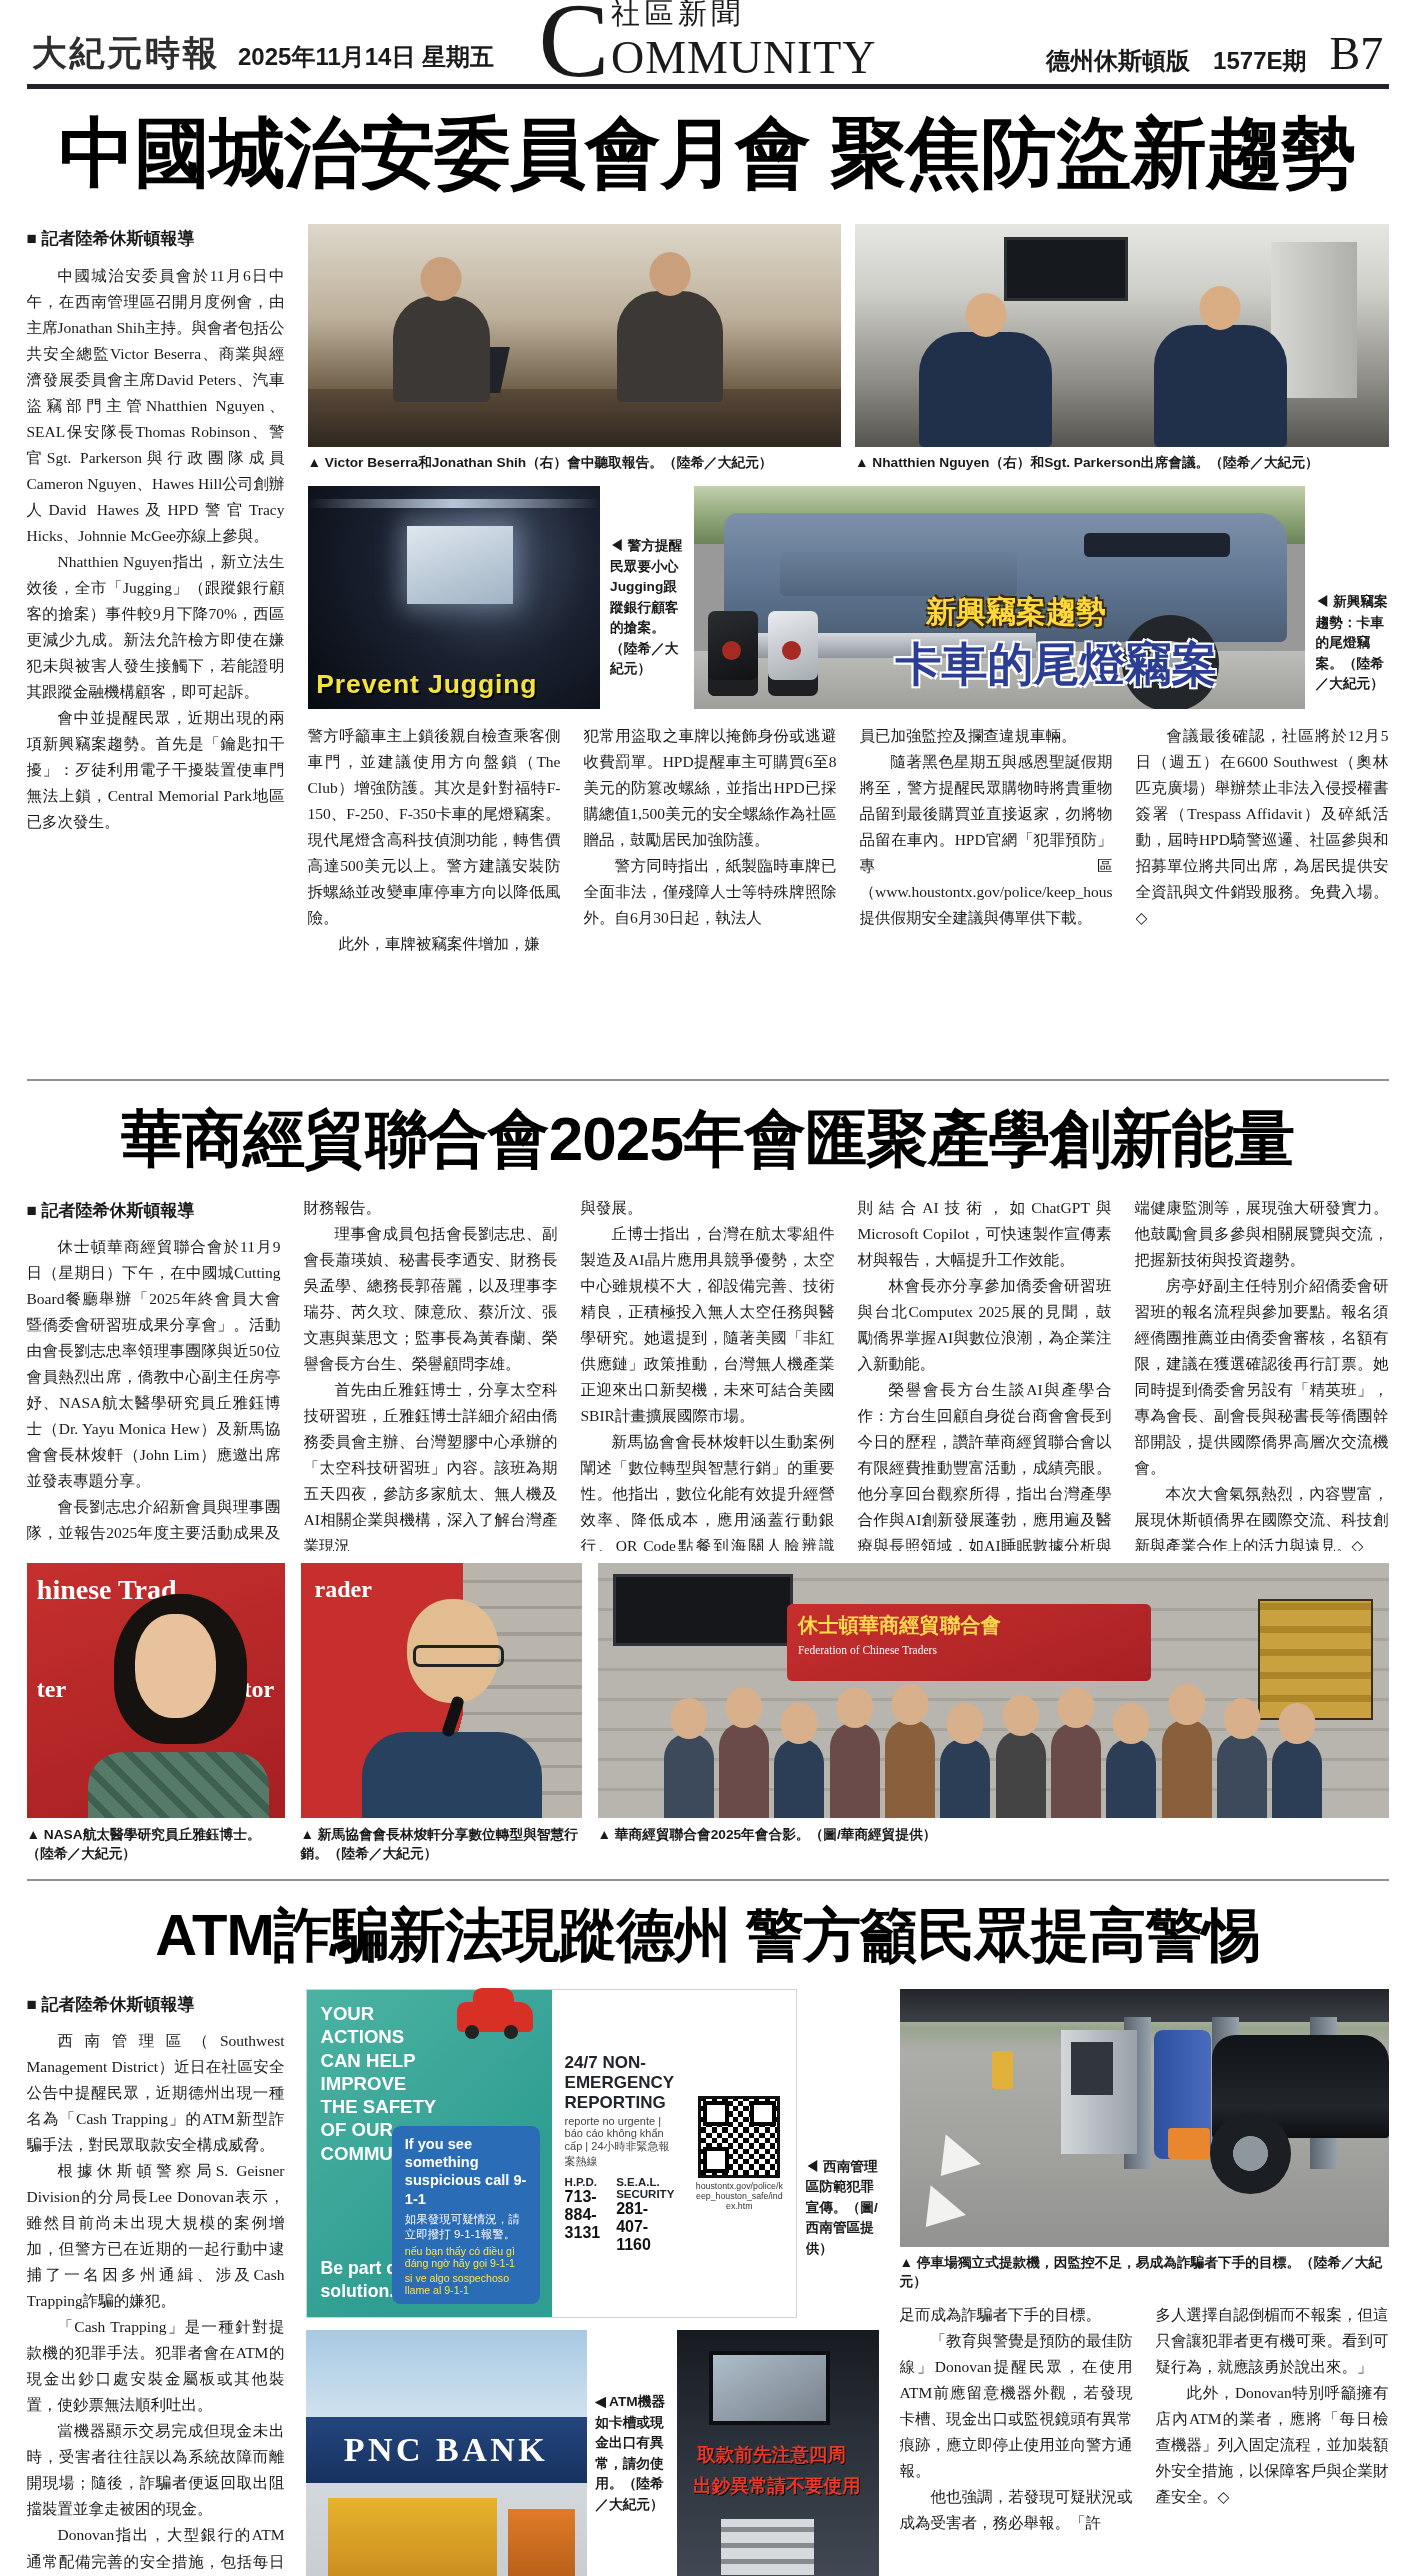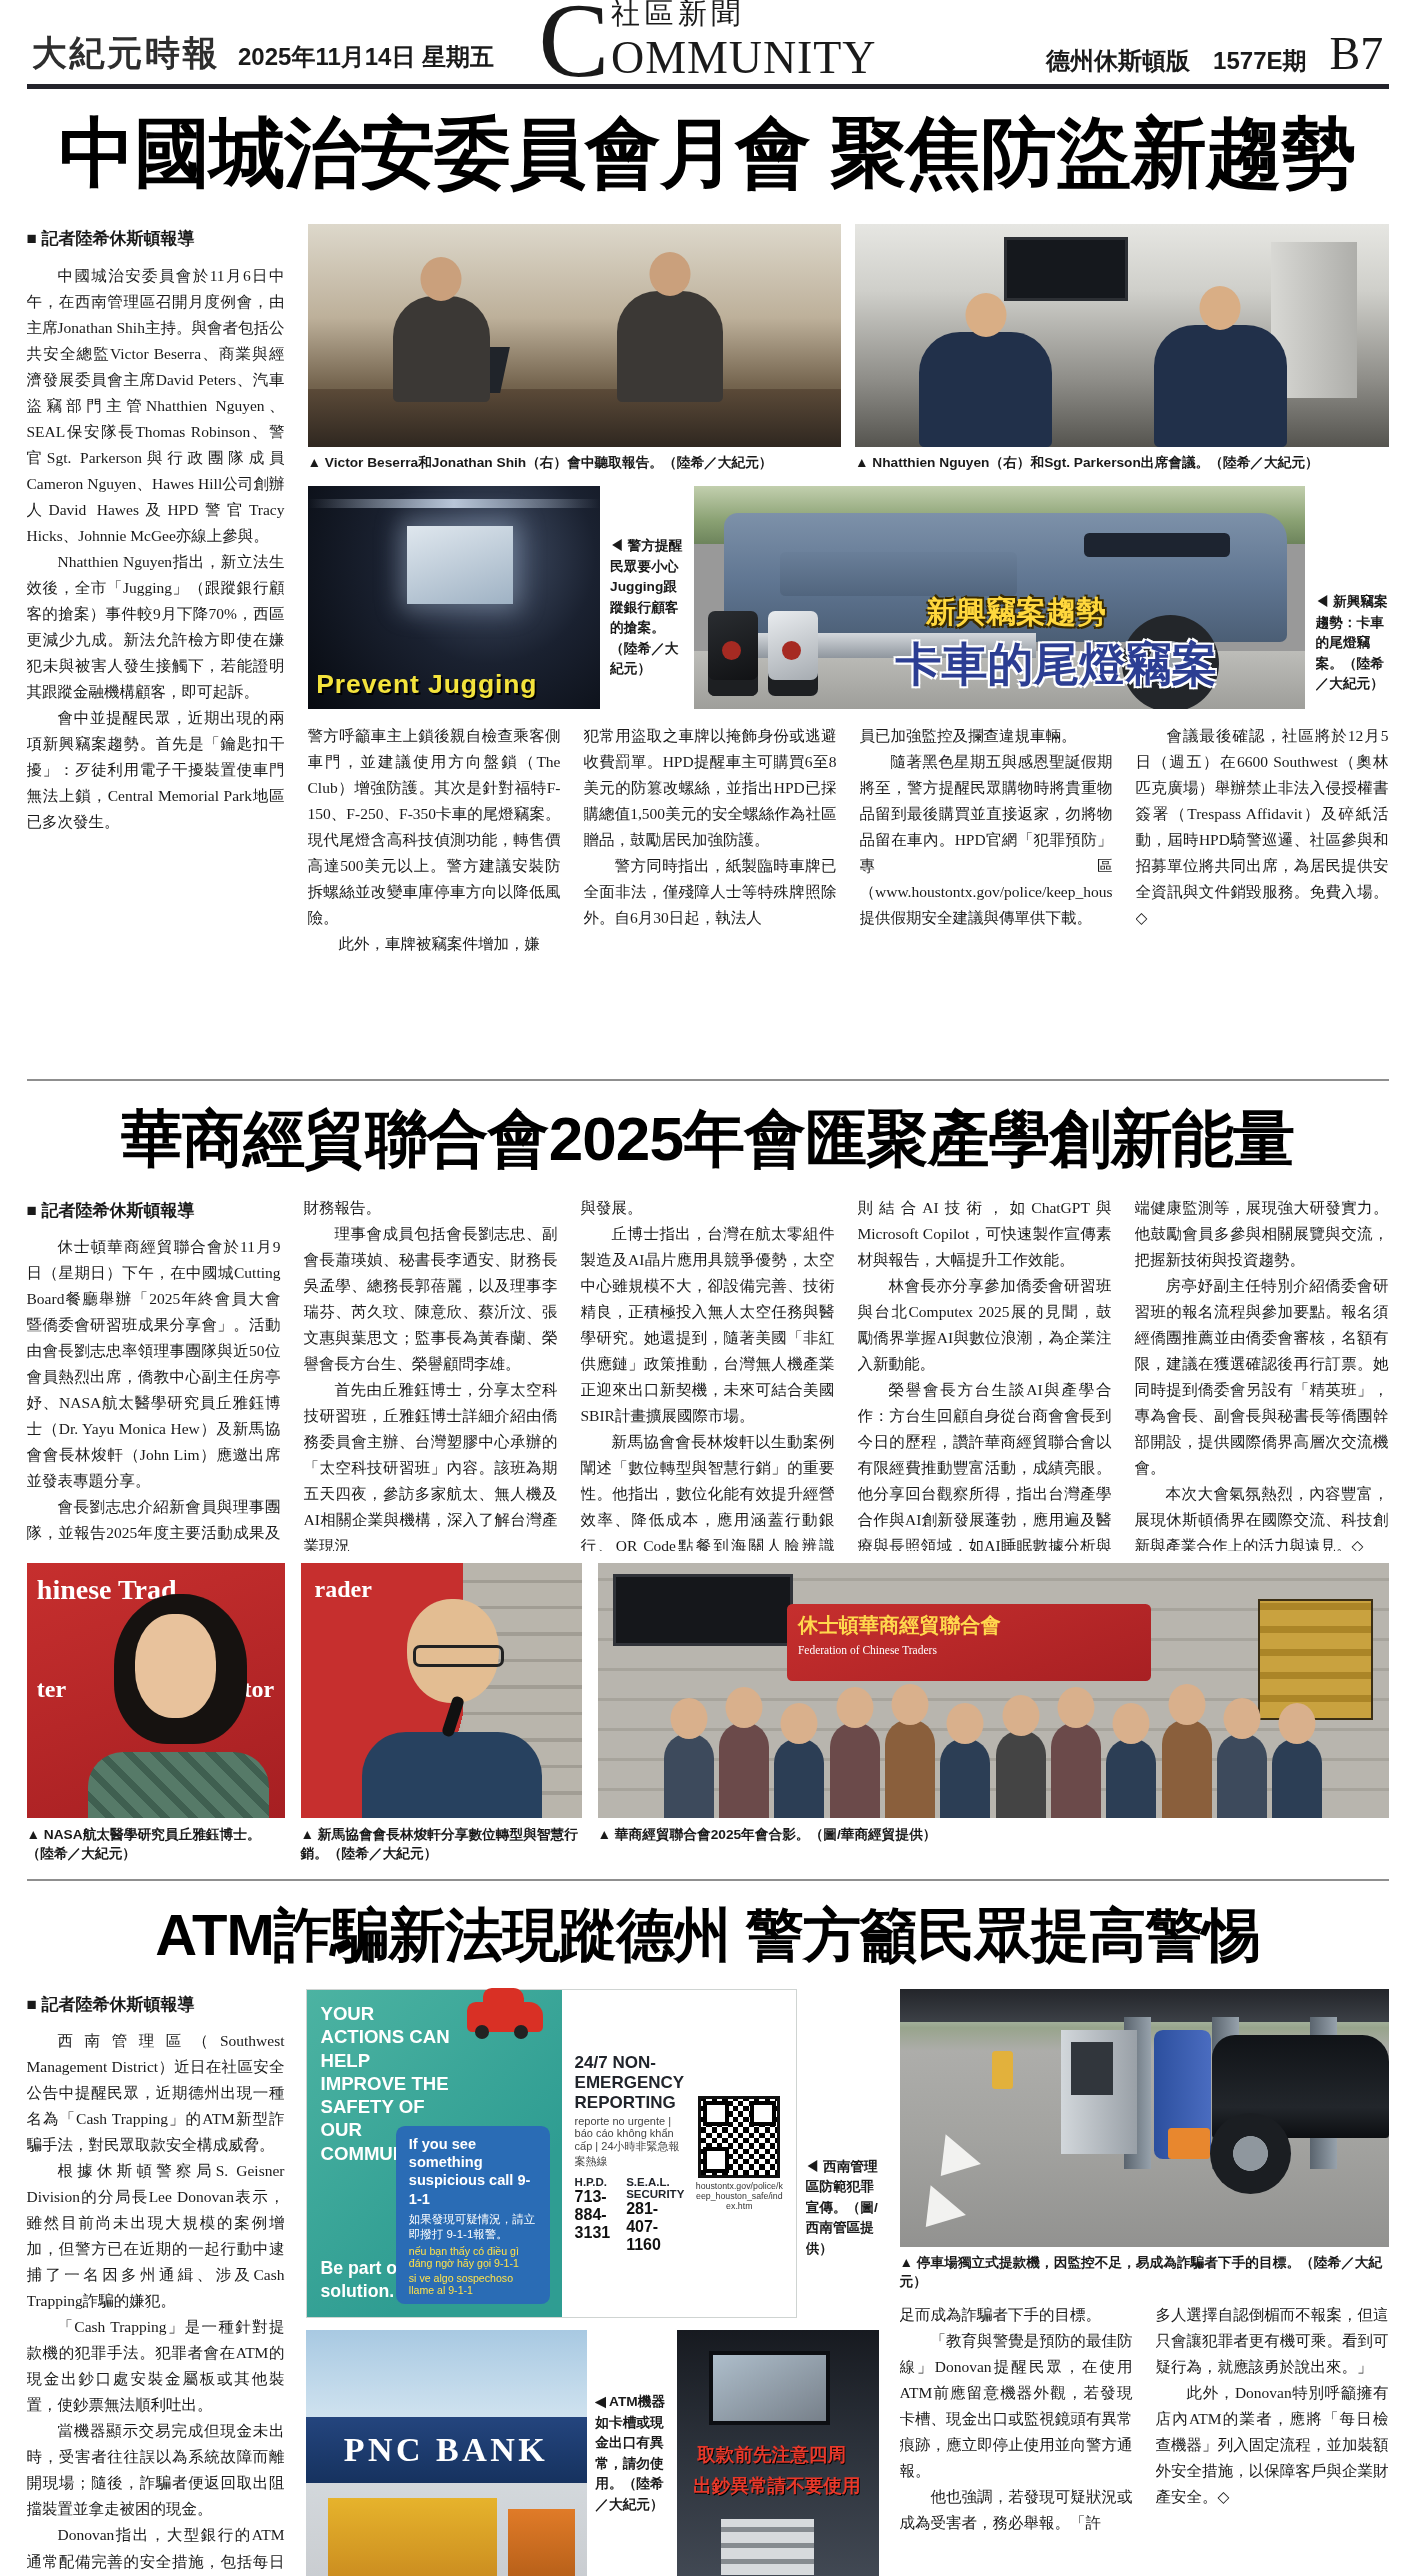--- a/index.html
+++ b/index.html
@@ -142,21 +142,21 @@
   .car-icon::before{content:"";position:absolute;left:16px;top:-14px;width:41px;height:17.7px;background:#d93025;border-radius:8.8px 10.6px 0 0;}
   .car-icon::after{content:"";position:absolute;left:8.8px;bottom:-7px;width:14px;height:14px;border-radius:50%;
                    background:#222;box-shadow:39px 0 0 #222;}
   .be-part{position:absolute;left:14px;bottom:14px;width:115px;color:#fff;font-family:"Liberation Sans",sans-serif;
            font-weight:bold;font-size:17.7px;line-height:1.3;}
   .call-box{position:absolute;right:12.4px;bottom:12.4px;width:60%;background:#2a6cb5;border-radius:8.8px;
             padding:8.8px 12.4px;box-sizing:border-box;color:#fff;font-family:"Liberation Sans",sans-serif;}
   .call-en{font-weight:bold;font-size:14.6px;line-height:1.25;}
   .call-zh{font-size:11.5px;margin-top:4.4px;}
   .call-vi,.call-es{font-size:10.6px;color:#ffe24a;margin-top:2.7px;}
-  .poster-bottom{flex:0 0 104px;background:#fff;display:flex;align-items:center;gap:11px;padding:7px 12.4px;}
+  .poster-bottom{flex:0 0 104px;background:#fff;display:flex;align-items:center;gap:21px;padding:7px 12.4px;}
   .rep-left{flex:1;}
   .rep-title{font-family:"Liberation Sans",sans-serif;font-weight:900;font-size:17px;color:#20242b;}
   .rep-sub{font-size:11px;color:#444;font-family:"Liberation Sans",sans-serif;margin-top:1.8px;}
   .phones{display:flex;gap:16px;margin-top:7px;font-family:"Liberation Sans",sans-serif;}
   .phone b{display:block;font-size:11.5px;color:#20242b;}
   .phone span{font-size:16px;font-weight:900;color:#111;}
   .qr-wrap{flex:0 0 88px;text-align:center;}
   .qr{width:76px;height:76px;margin:0 auto;border:3.5px solid #111;background:
       repeating-linear-gradient(0deg,#000 0 5.3px,#fff 5.3px 10.6px),
       repeating-linear-gradient(90deg,#000 0 5.3px,#fff 5.3px 10.6px);background-blend-mode:difference;position:relative;}

